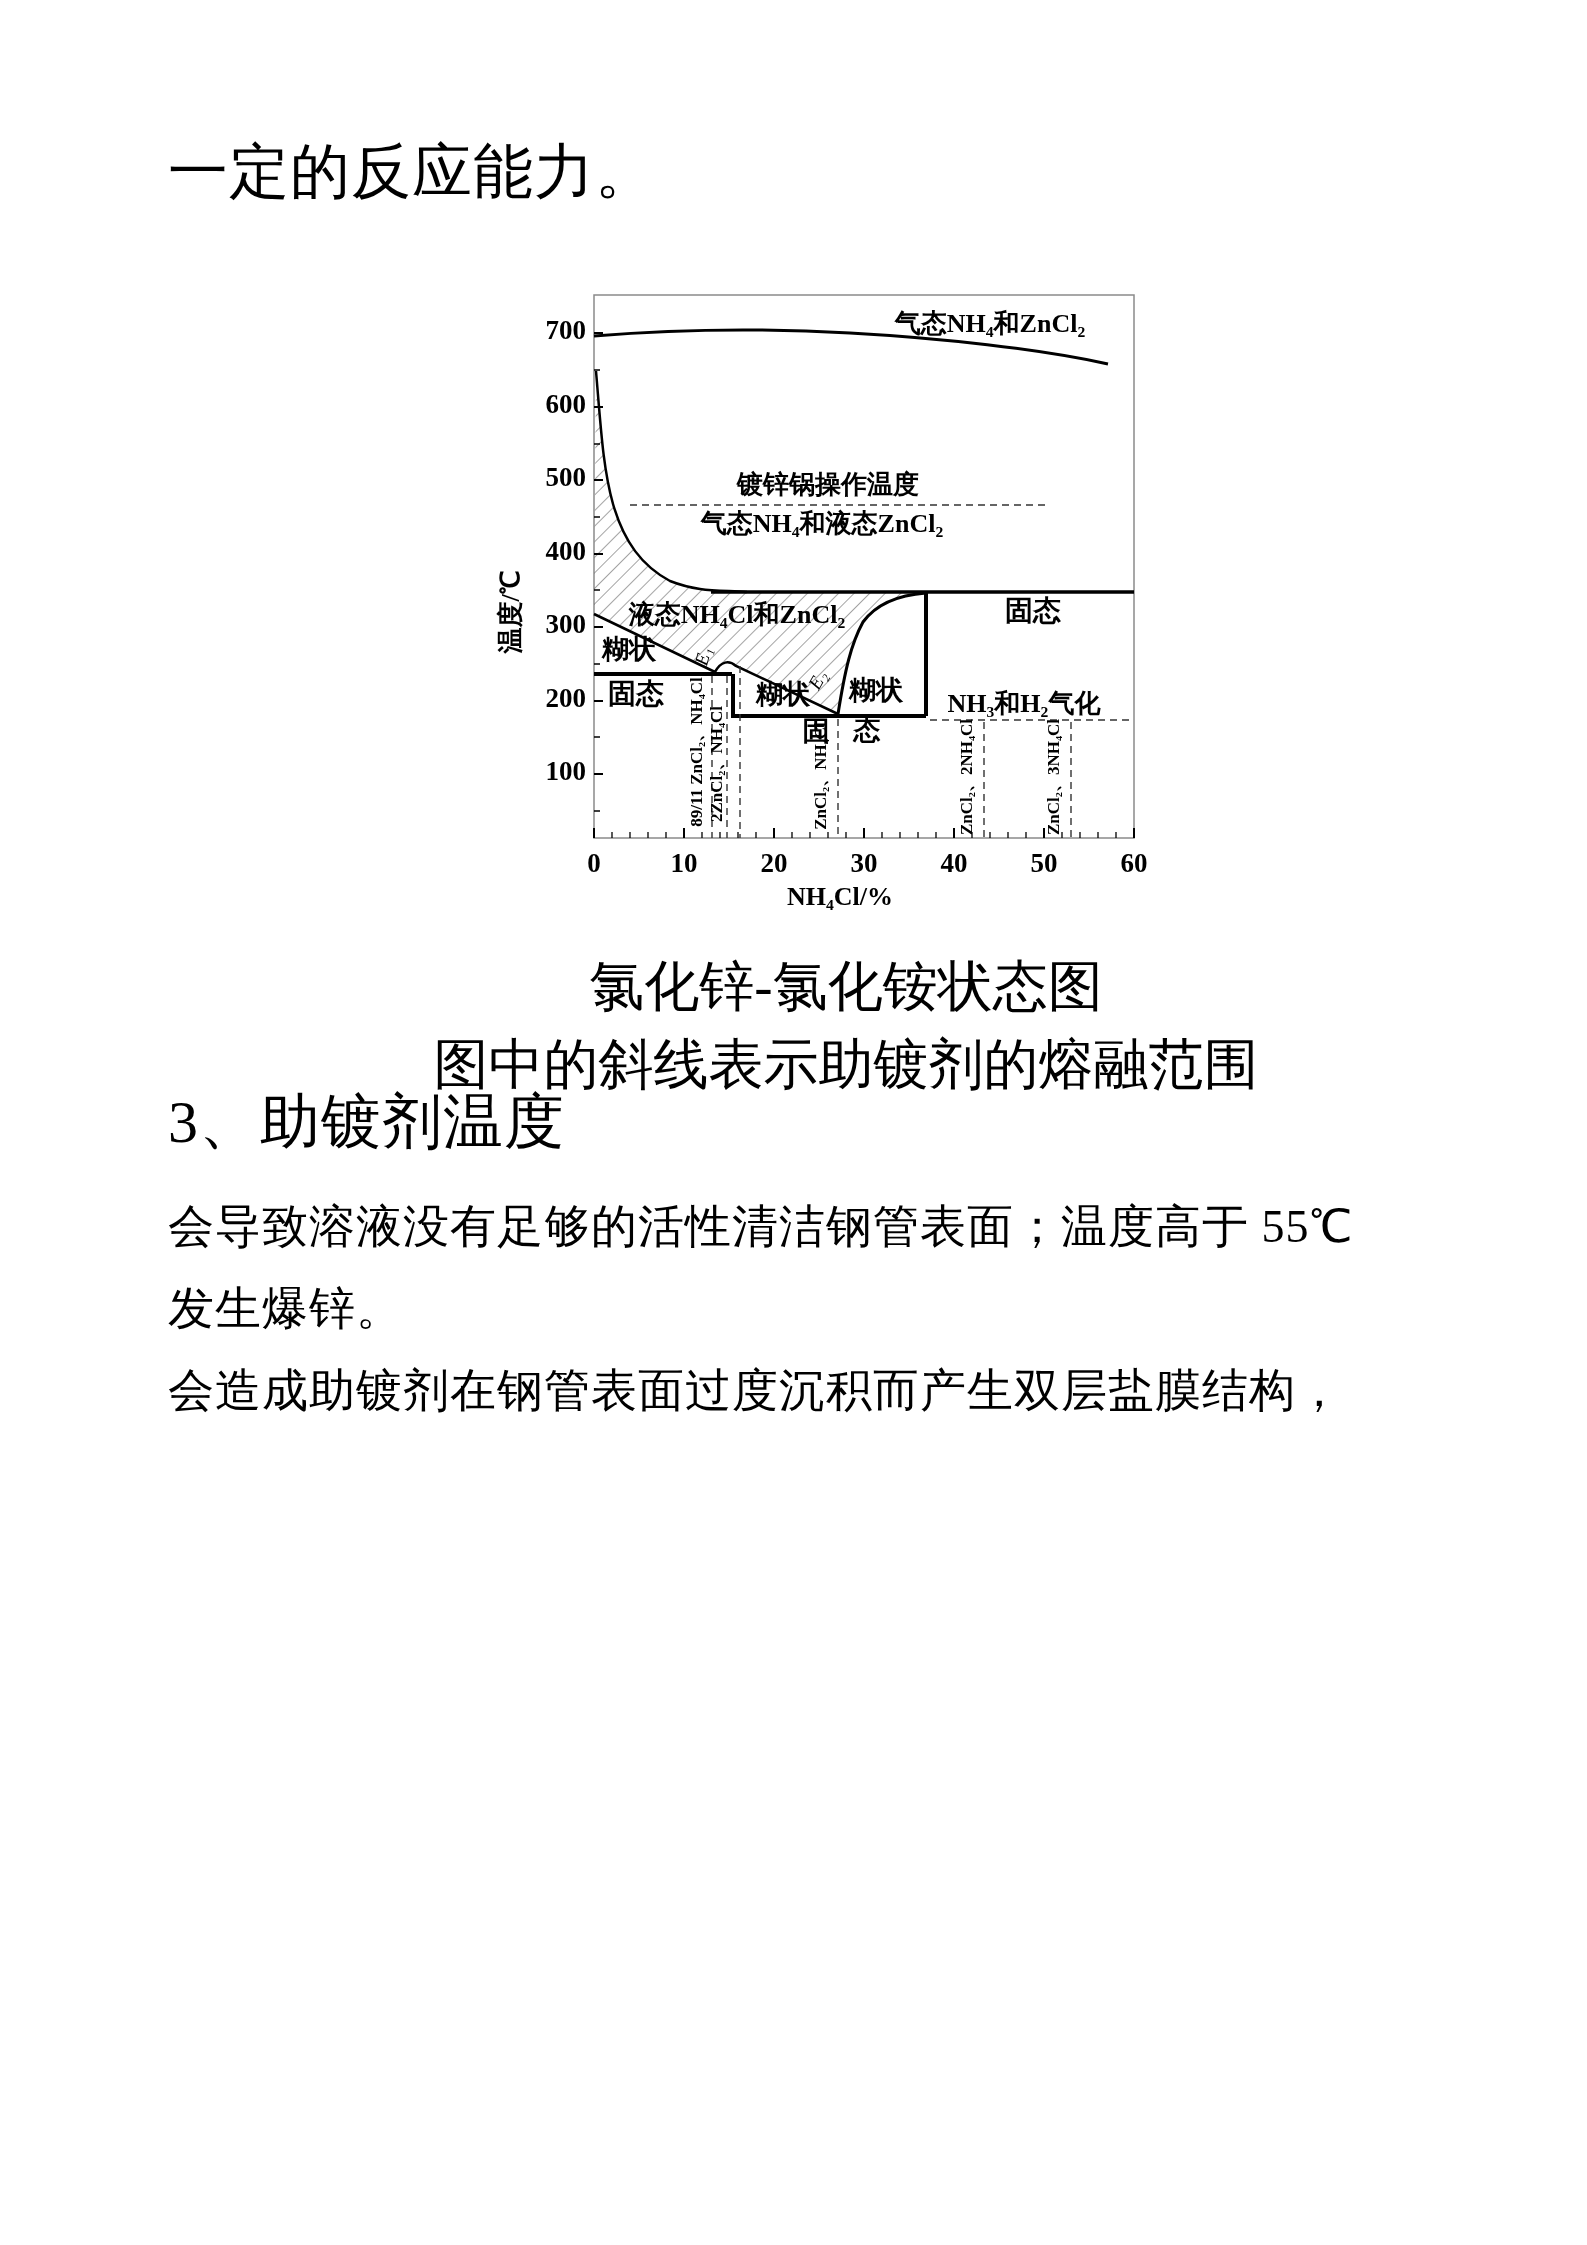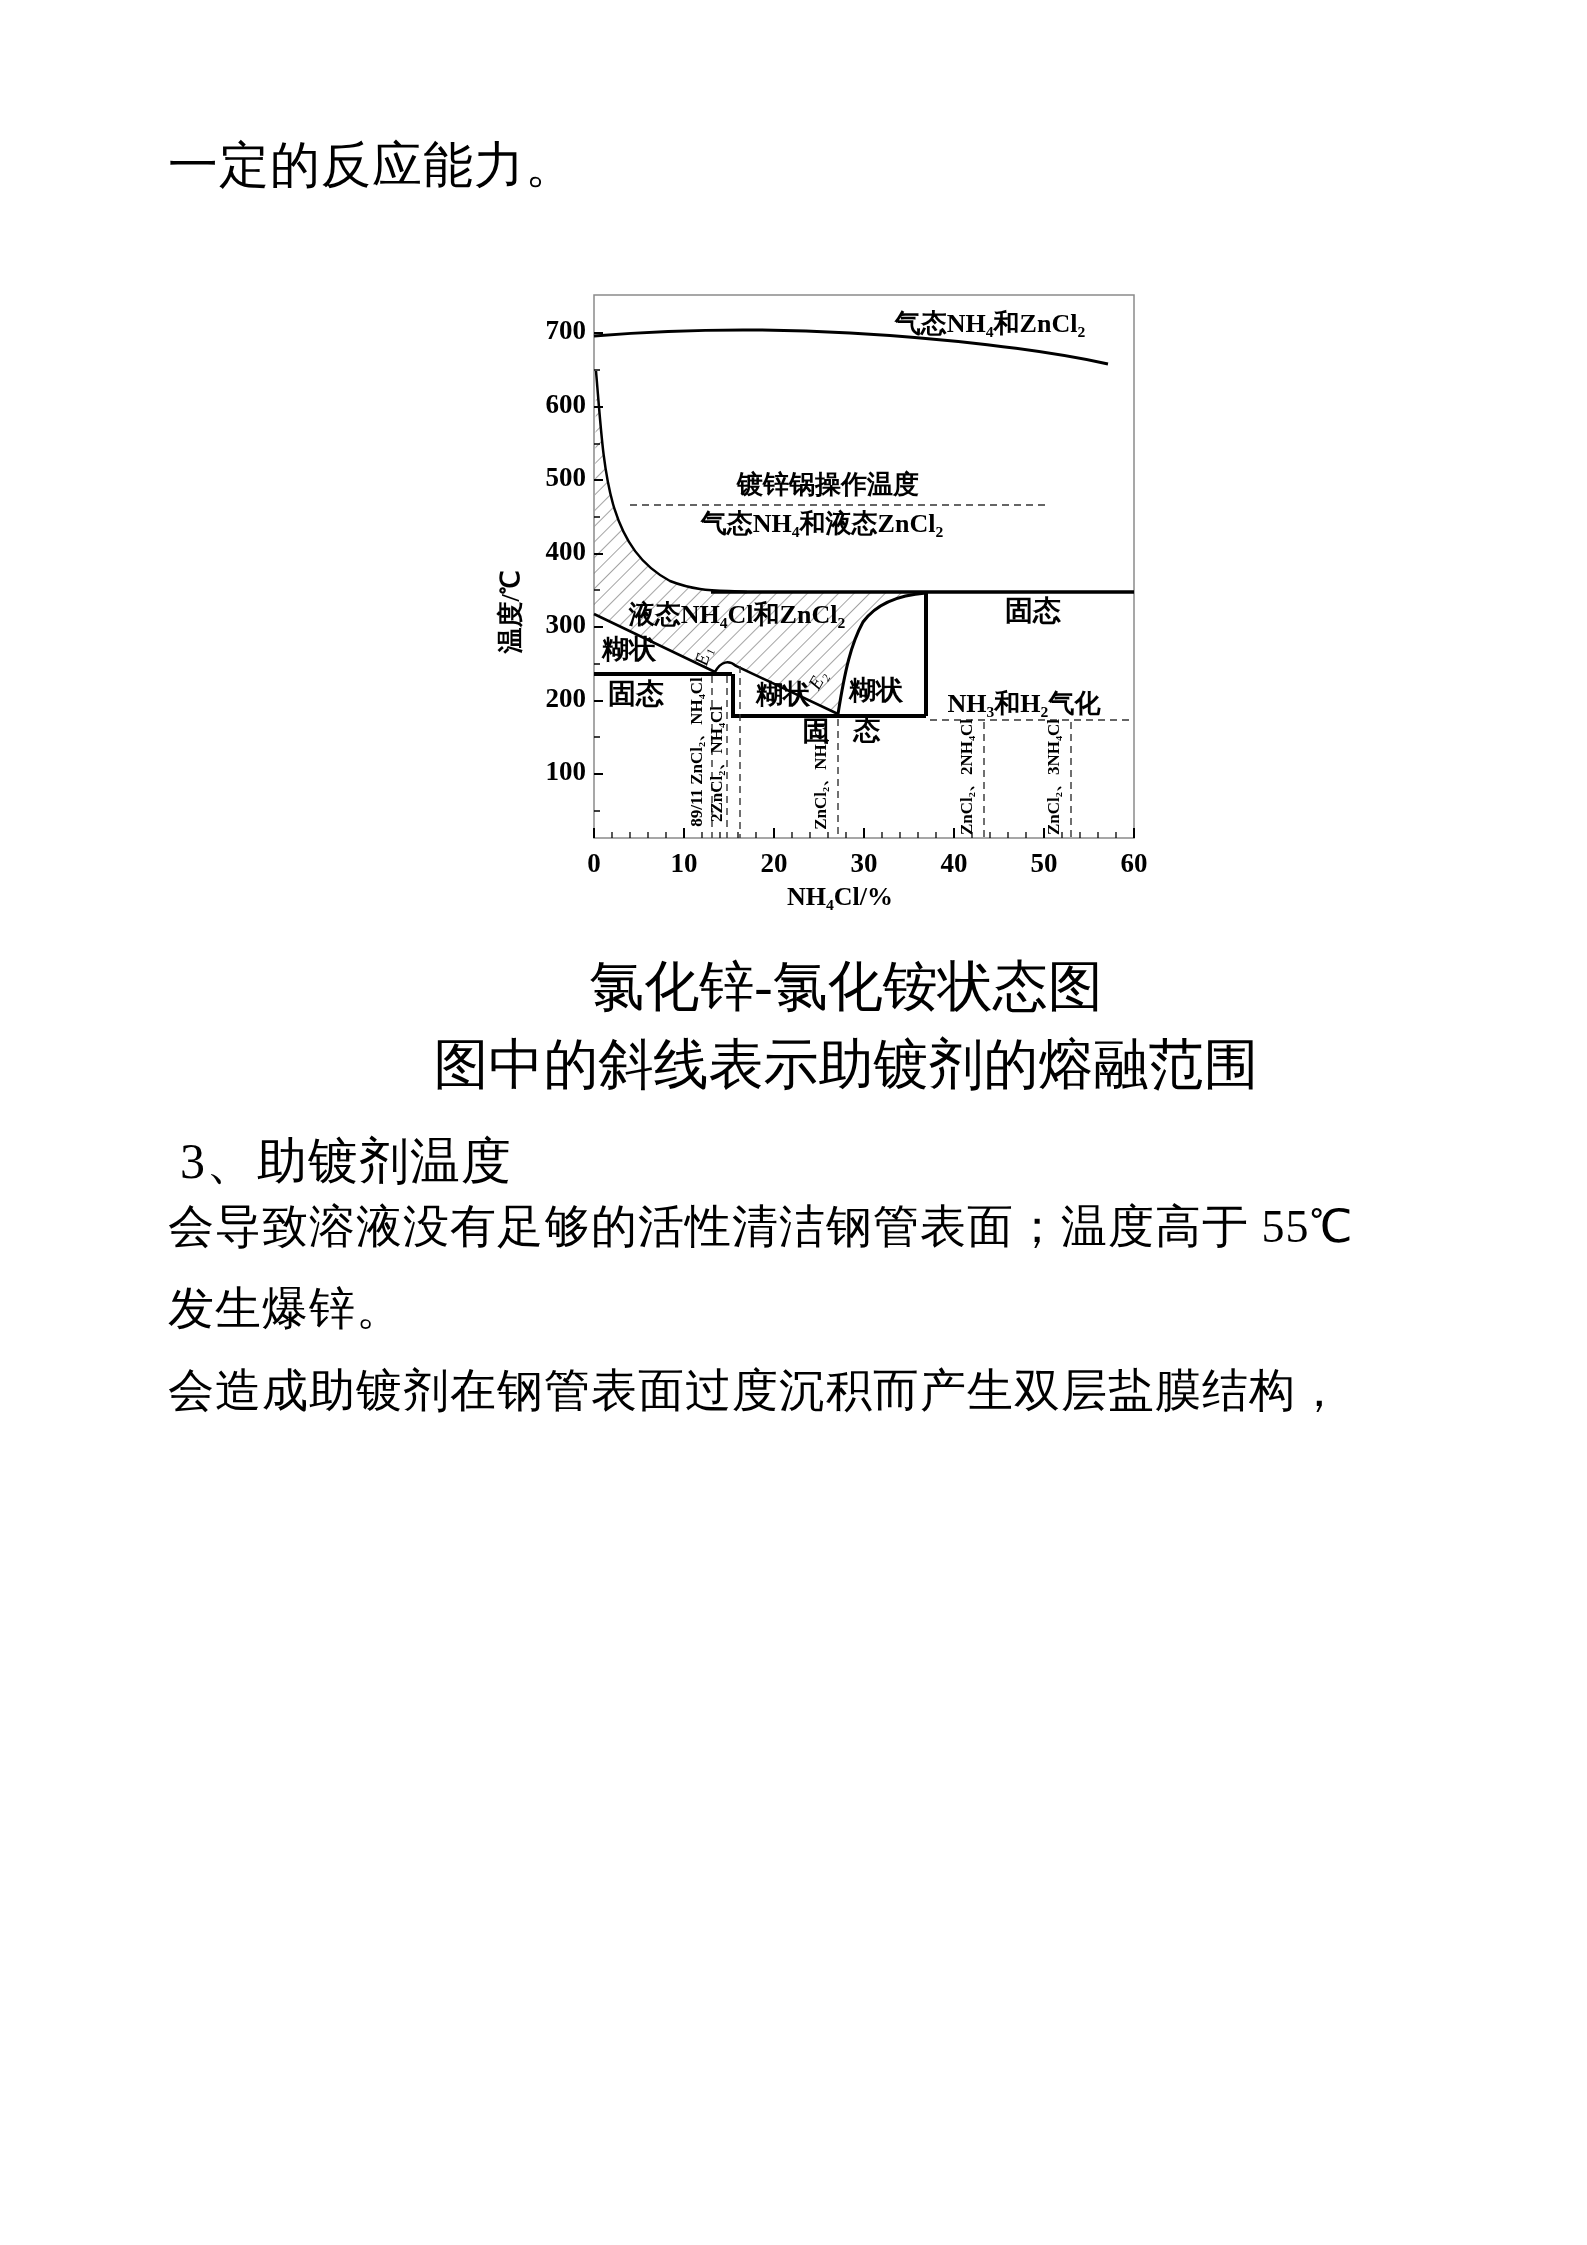--- a/index.html
+++ b/index.html
@@ -1,19 +1,19 @@
 <!DOCTYPE html>
 <html><head>
 <meta charset="utf-8">
 <style>
   html,body{margin:0;padding:0;background:#fff;}
   #page{position:relative;width:1587px;height:2245px;background:#ffffff;overflow:hidden;
         font-family:"Liberation Serif",serif;color:#000;}
   .abs{position:absolute;}
-  .body-text{font-size:50px;white-space:nowrap;letter-spacing:1px;}
+  .body-text{font-size:60px;white-space:nowrap;letter-spacing:1px;}
   .caption{font-size:55px;white-space:nowrap;}
   .caption-wrap{position:absolute;left:105px;width:1482px;text-align:center;}
   .para{position:absolute;left:168px;top:1186px;width:1300px;}
   .para .line{height:82px;line-height:82px;font-size:46px;white-space:nowrap;letter-spacing:1px;}
   .para .line.indent{text-indent:92px;}
   svg text{font-family:"Liberation Serif",serif;fill:#000;}
   .cjk{font-weight:bold;}
   .tick-num{font-size:27px;font-weight:bold;}
   .small-rot{font-size:17px;font-weight:bold;}
   .eul{font-size:19px;font-style:italic;}
@@ -108,21 +108,21 @@
     <text class="small-rot" text-anchor="middle" transform="rotate(-90 1059 777)" x="1059" y="777">ZnCl₂、3NH₄Cl</text>
   </svg>
 
   <div class="caption-wrap" style="top:950px;">
     <span class="caption">氯化锌-氯化铵状态图</span>
   </div>
   <div class="caption-wrap" style="top:1028px;">
     <span class="caption">图中的斜线表示助镀剂的熔融范围</span>
   </div>
 
-  <div class="abs body-text" style="left:168px;top:1128px;margin-left:12px;">3、助镀剂温度</div>
+  <div class="abs body-text" style="left:168px;top:1082px;">3、助镀剂温度</div>
 
   <div class="para">
     <div class="line">会导致溶液没有足够的活性清洁钢管表面；温度高于 55℃</div>
     <div class="line">发生爆锌。</div>
     <div class="line">会造成助镀剂在钢管表面过度沉积而产生双层盐膜结构，</div>
   </div>
 
 </div>
 
 </body></html>

